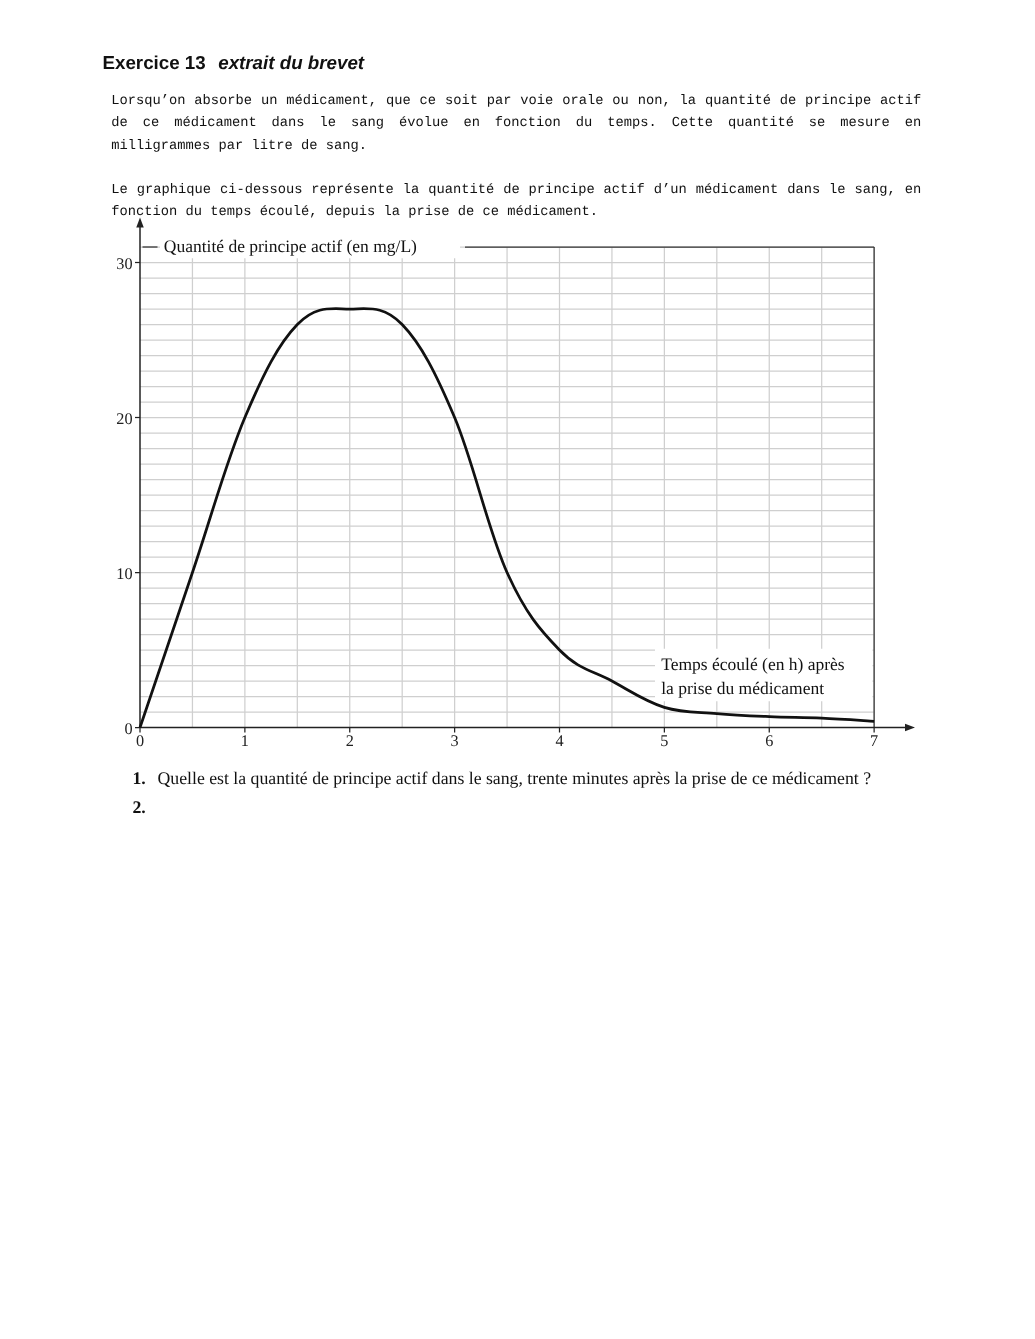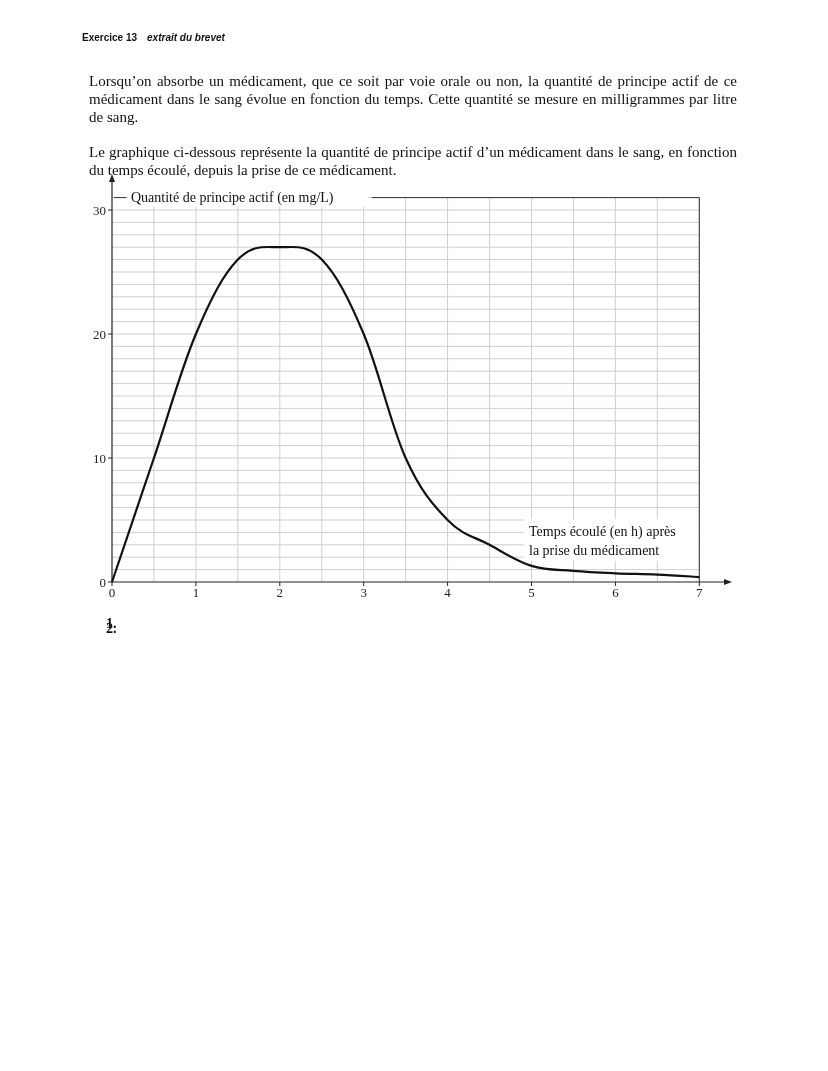--- a/index.html
+++ b/index.html
@@ -1,19 +1,19 @@
 <!DOCTYPE html>
 <html><head>
 <meta charset="utf-8">
 <style>
   html, body { margin:0; padding:0; background:#ffffff; }
   body { width:828px; height:1071px; position:relative; overflow:hidden; color:#111; }
-  .title { position:absolute; left:82px; top:32px; font-family:"Liberation Sans", sans-serif; font-weight:bold; font-size:10px; }
+  .title { position:absolute; left:82px; top:42px; font-family:"Liberation Sans", sans-serif; font-weight:bold; font-size:15px; }
   .title .sub { font-style:italic; margin-left:10px; }
-  .para { position:absolute; left:89px; width:648px; font-family:Liberation Serif, serif; font-size:15px; line-height:18px; text-align:justify; }
+  .para { position:absolute; left:89px; width:648px; font-family:Liberation Mono, monospace; font-size:11px; line-height:18px; text-align:justify; }
   #p1 { top:72px; }
   #p2 { top:143px; }
   #chart { position:absolute; left:0; top:0; }
   .questions { position:absolute; left:106px; top:614px; width:632px; font-family:"Liberation Serif", serif; font-size:14.2px; line-height:18px; }
   .q { position:relative; padding-left:20px; margin-bottom:5px; text-align:justify; }
   .q .num { position:absolute; left:0; top:0; font-weight:bold; }
 </style>
 </head>
 <body>
 
@@ -113,17 +113,18 @@
       <text x="131" y="201.59999999999997" style="font-family:&quot;Liberation Serif&quot;, serif; font-size:14px; fill:#111;">Quantité de principe actif (en mg/L)</text>
       <rect x="524" y="519" width="174" height="42" fill="#fff"></rect>
       <text x="529" y="536" style="font-family:&quot;Liberation Serif&quot;, serif; font-size:14px; fill:#111;">Temps écoulé (en h) après</text>
       <text x="529" y="555" style="font-family:&quot;Liberation Serif&quot;, serif; font-size:14px; fill:#111;">la prise du médicament</text>
     </g>
 </svg>
 
 <div class="questions">
   <div class="q">
     <span class="num">1.</span>
+    <span>Quelle est la quantité de principe actif dans le sang, trente minutes après la prise de ce médicament ?</span>
   </div>
   <div class="q">
     <span class="num">2.</span>
   </div>
 </div>
 
 </body></html>

